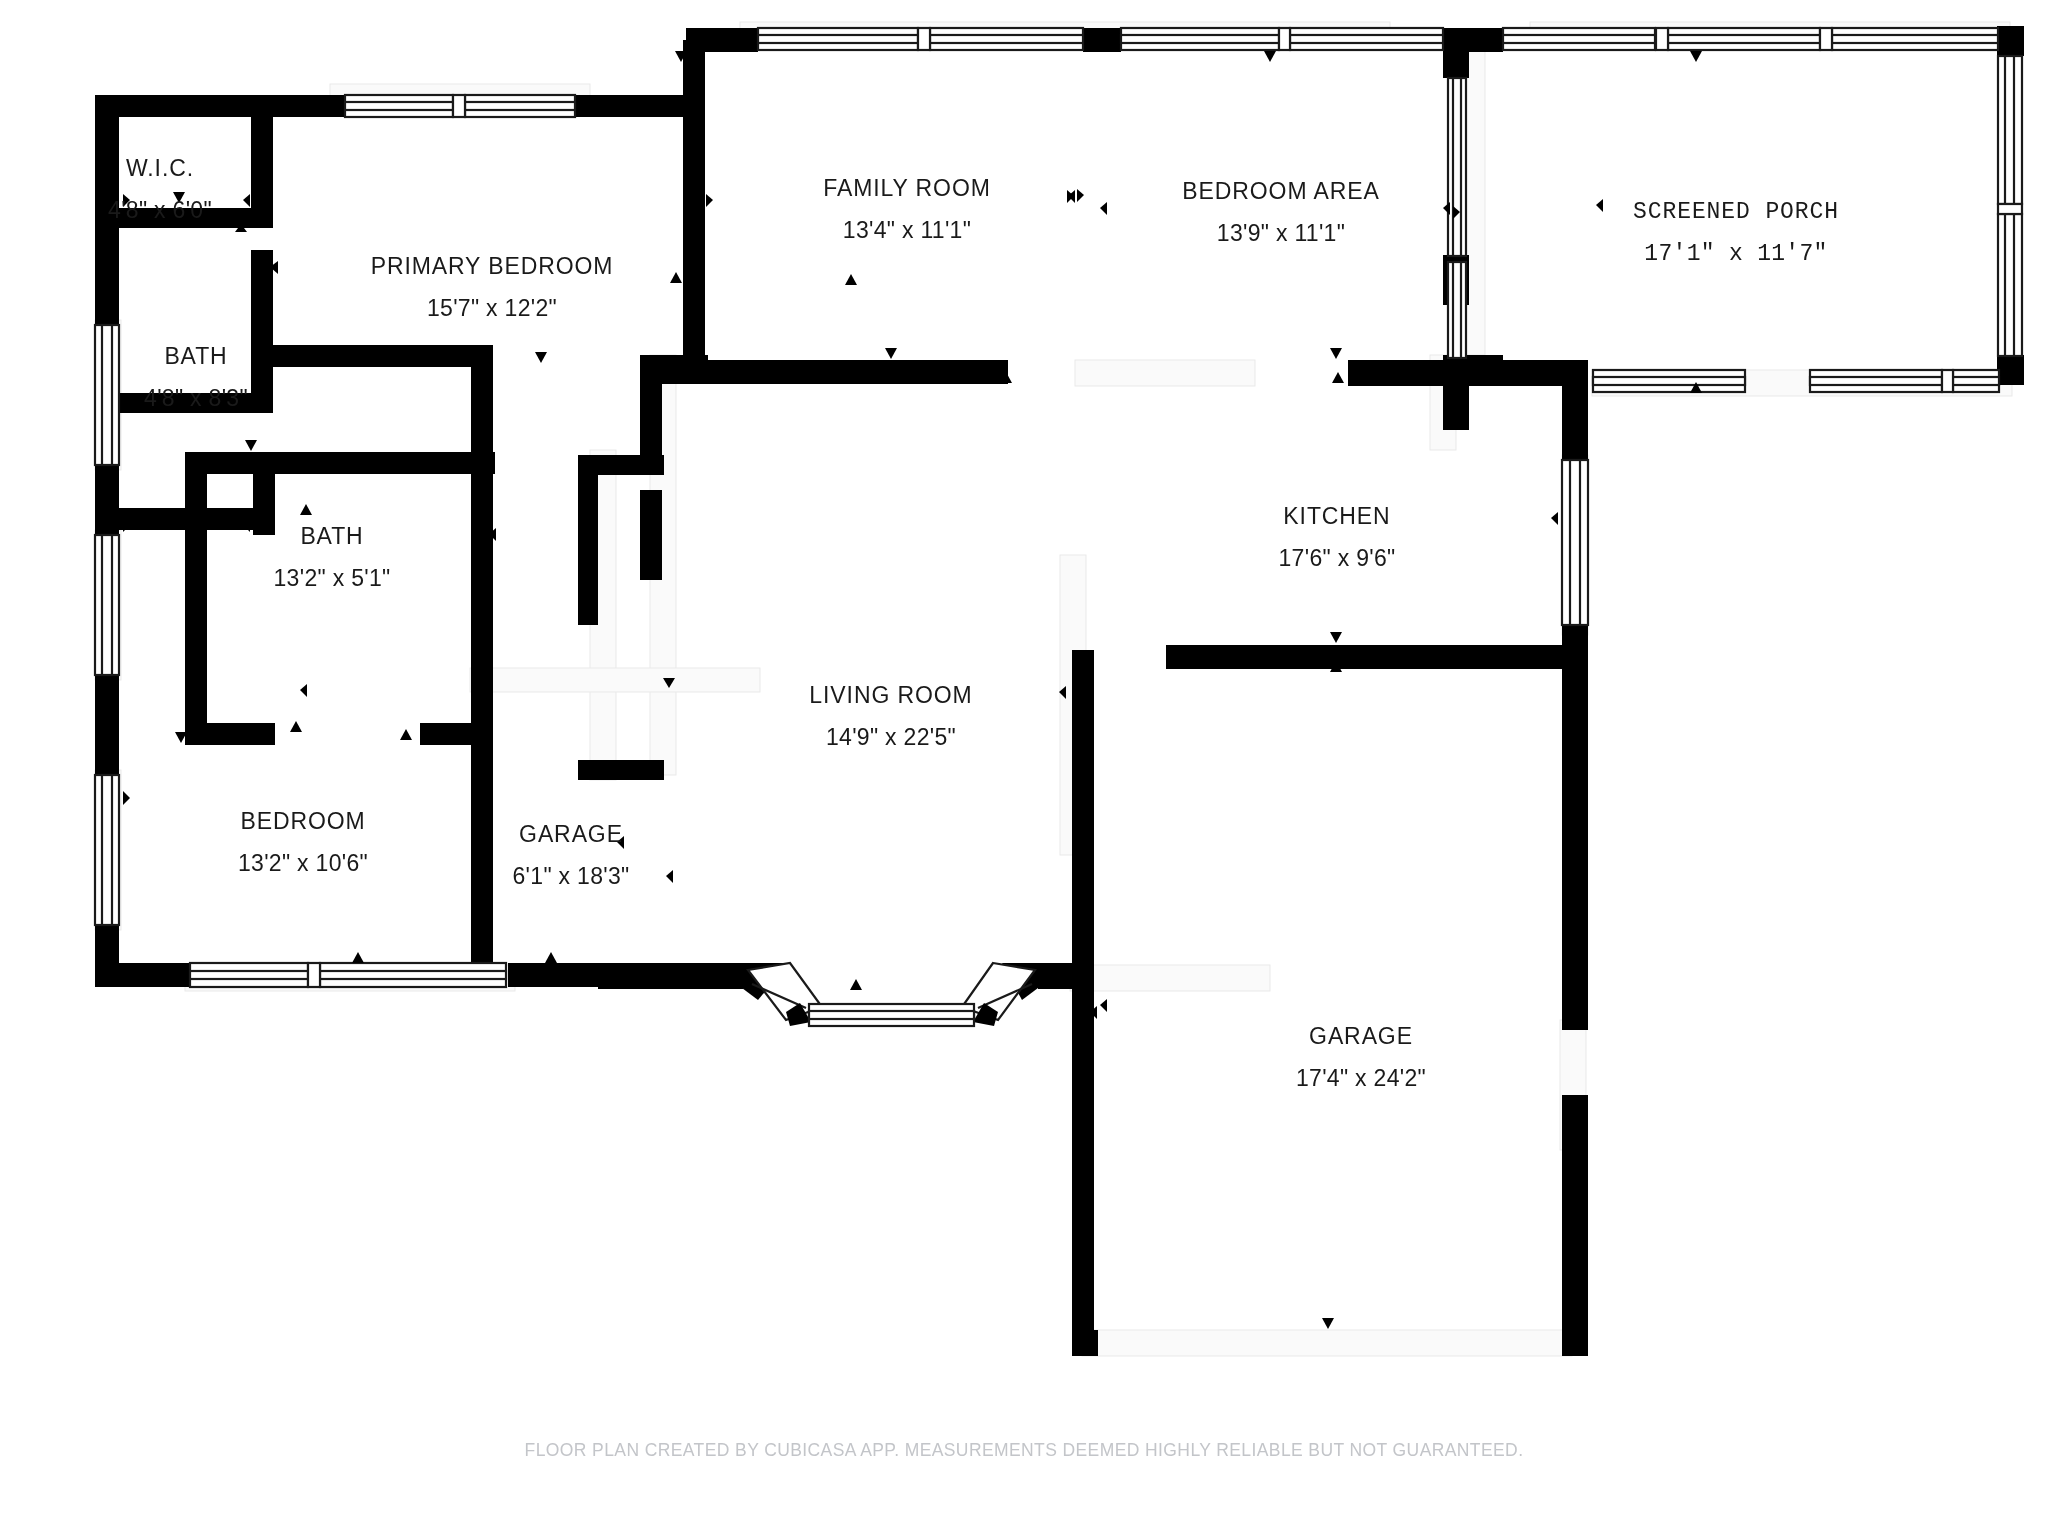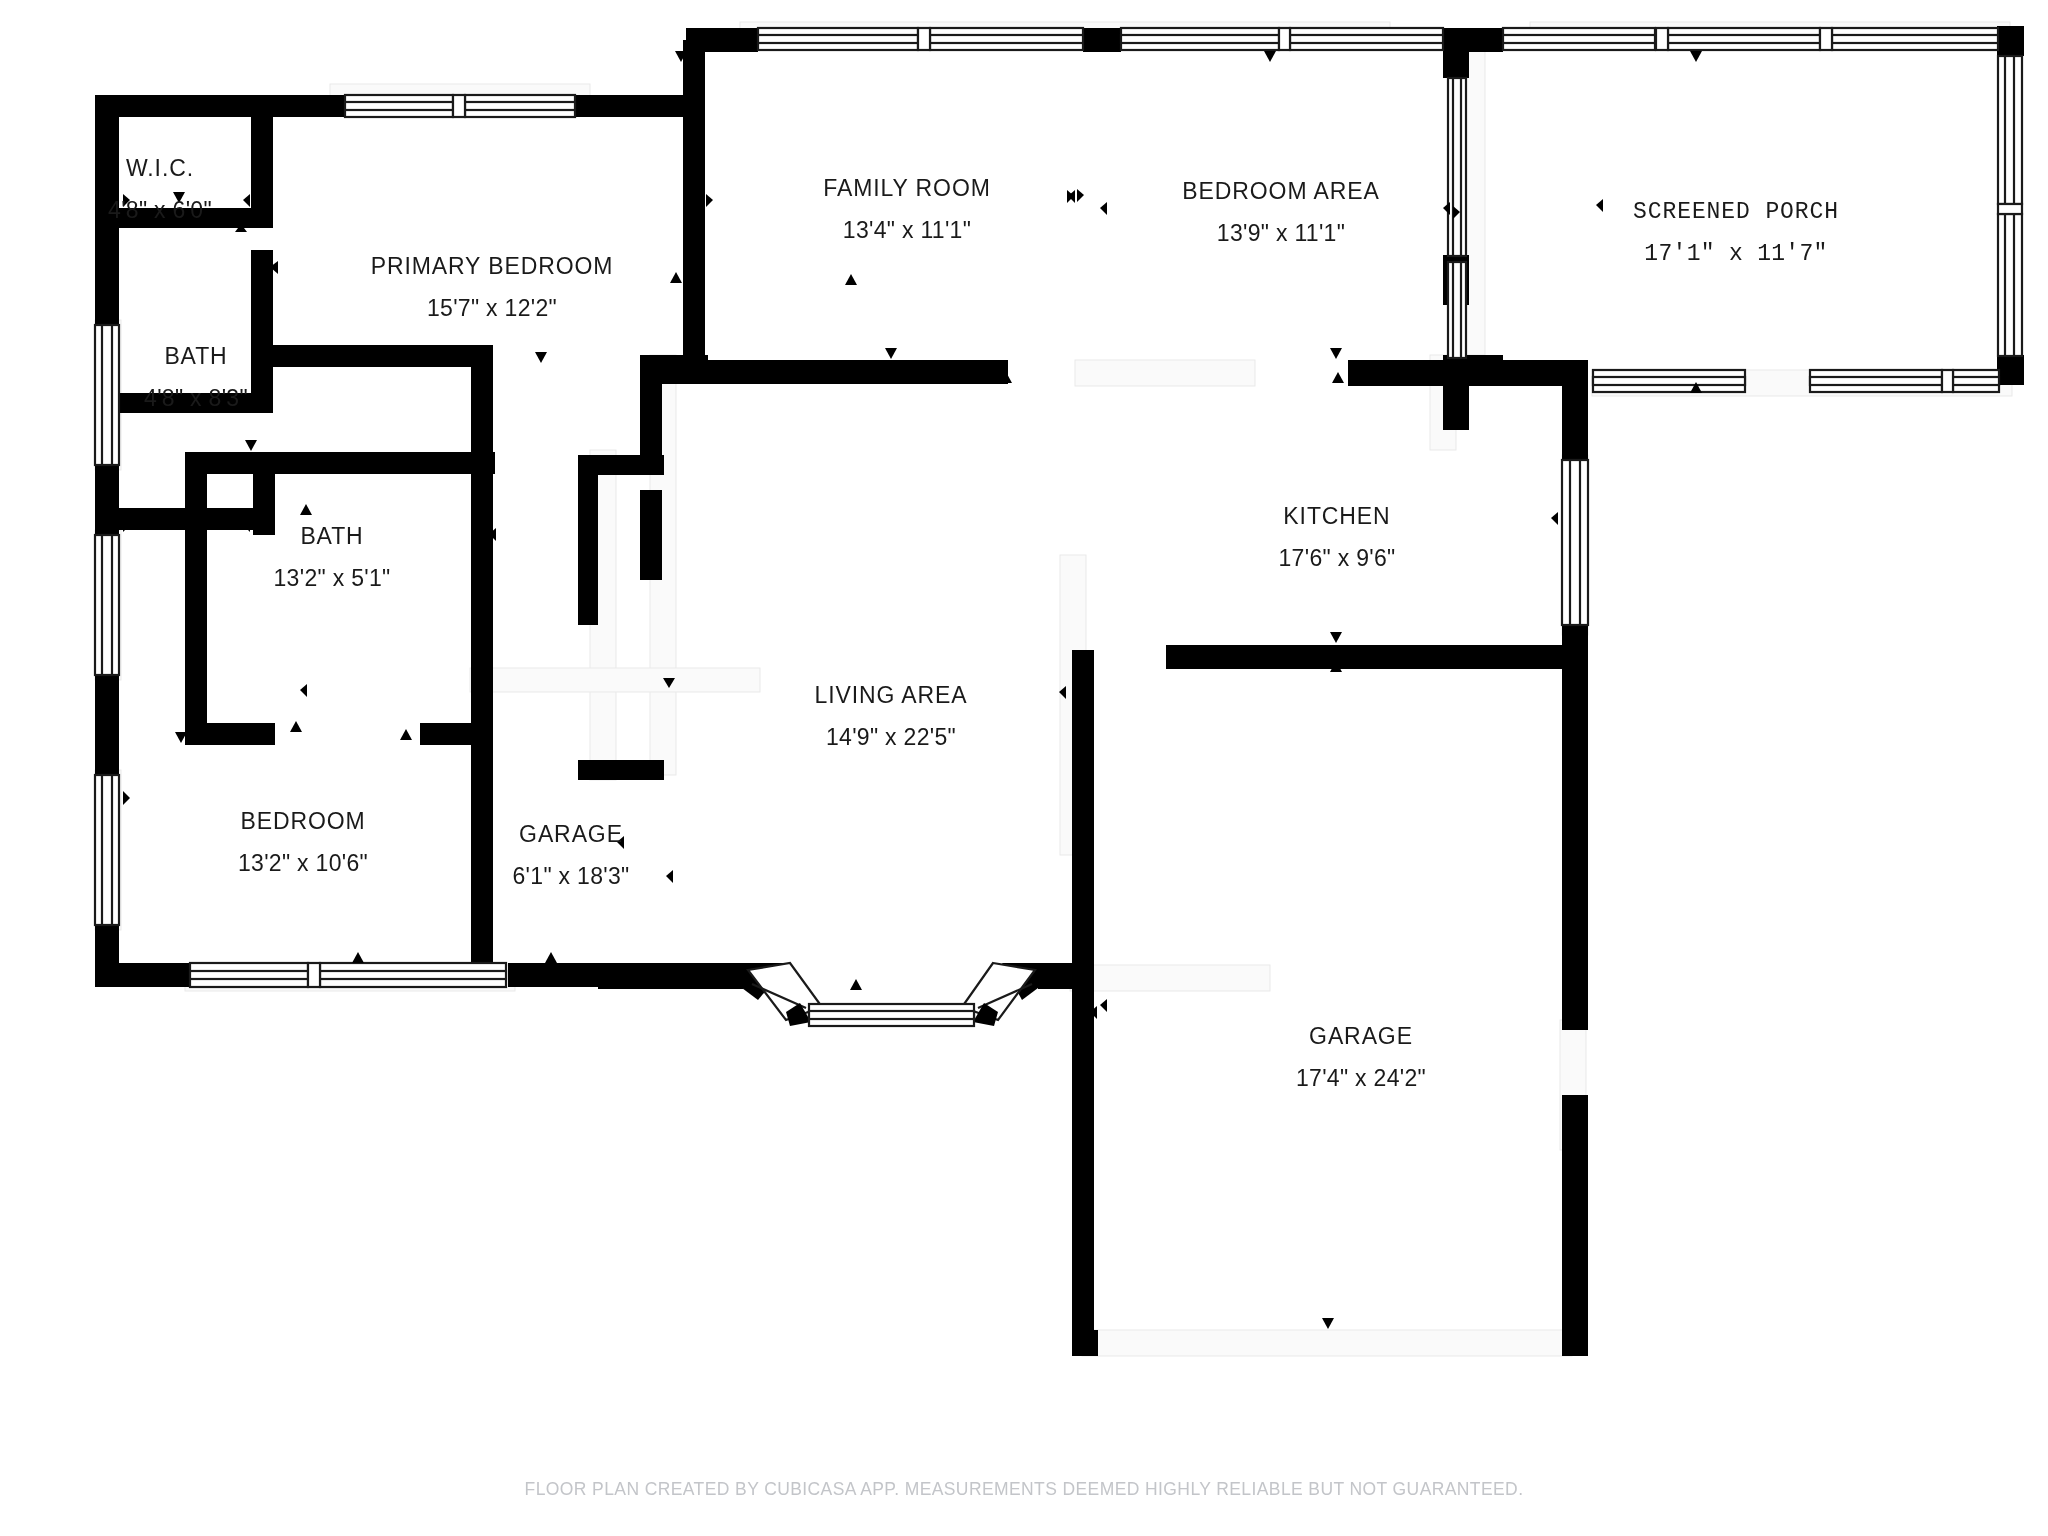--- a/index.html
+++ b/index.html
@@ -50,21 +50,20 @@
   }
   #footer-note {
     position: absolute;
     left: 0;
     width: 2048px;
     text-align: center;
     font-size: 17.5px;
     letter-spacing: 0.4px;
     color: #c3c5c9;
     font-family: "Liberation Sans", sans-serif;
-    margin-top: 39px;
   }
 </style>
 </head>
 <body>
 
 <div id="plan-root">
 
   <svg class="plan-svg" viewBox="0 0 2048 1536">
 
     <g fill="#fafafa" stroke="#e9e9e9" stroke-width="1">
@@ -341,21 +340,21 @@
     <span class="rl-name">BEDROOM</span>
     <span class="rl-dim">13'2" x 10'6"</span>
   </div>
 
   <div class="room-label" style="left:571px; top:818px;">
     <span class="rl-name">GARAGE</span>
     <span class="rl-dim">6'1" x 18'3"</span>
   </div>
 
   <div class="room-label" style="left:891px; top:679px;">
-    <span class="rl-name">LIVING AREA</span>
+    <span class="rl-name">LIVING ROOM</span>
     <span class="rl-dim">14'9" x 22'5"</span>
   </div>
 
   <div class="room-label" style="left:907px; top:172px;">
     <span class="rl-name">FAMILY ROOM</span>
     <span class="rl-dim">13'4" x 11'1"</span>
   </div>
 
   <div class="room-label" style="left:1281px; top:175px;">
     <span class="rl-name">BEDROOM AREA</span>

